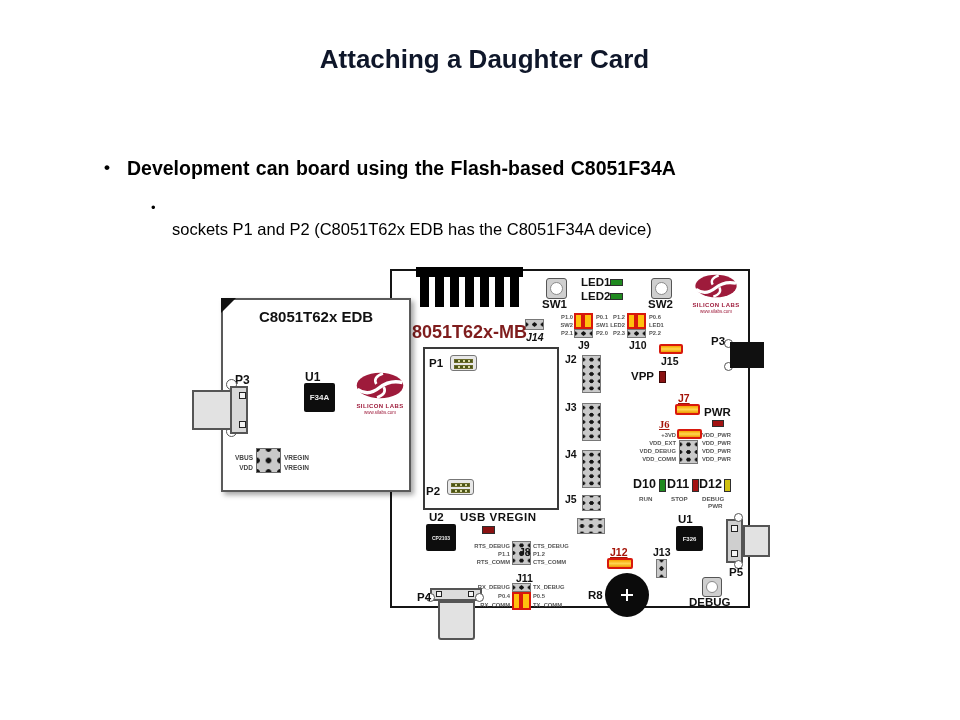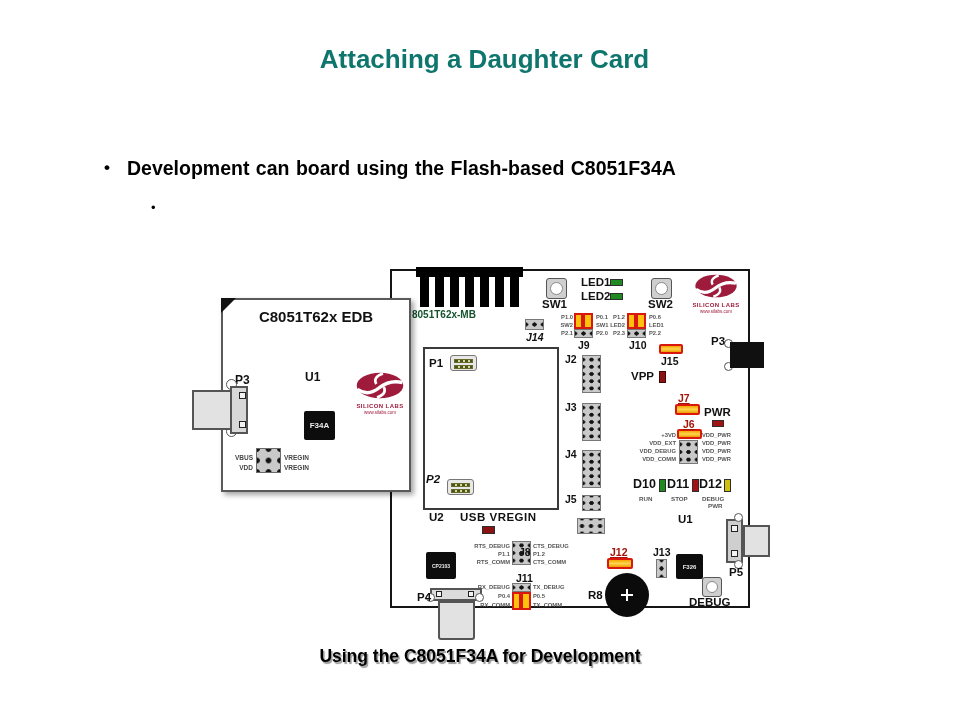--- a/index.html
+++ b/index.html
@@ -1,19 +1,19 @@
 <!DOCTYPE html>
 <html><head>
 <meta charset="utf-8">
 <style>
   html,body{margin:0;padding:0;background:#fff;}
   #slide{position:relative;width:960px;height:720px;background:#fff;overflow:hidden;
          font-family:"Liberation Sans",sans-serif;}
   .title{position:absolute;left:0;right:0;top:44px;text-align:center;
-         font:bold 26px "Liberation Sans",sans-serif;color:#0f766e;padding-left:9px;}
+         font:bold 26px "Liberation Sans",sans-serif;color:#0f172a;padding-left:9px;}
   .b1dot{position:absolute;left:104px;top:158px;font:bold 17px "Liberation Sans",sans-serif;}
   .b1{position:absolute;left:127px;top:157px;font:bold 19.5px "Liberation Sans",sans-serif;color:#000;word-spacing:1px;}
   .b2dot{position:absolute;left:151px;top:200px;font:13px "Liberation Sans",sans-serif;}
   .b2a{position:absolute;left:172px;top:198px;font:16.5px "Liberation Sans",sans-serif;color:#000;word-spacing:3.5px;}
   .b2b{position:absolute;left:172px;top:220px;font:16.5px "Liberation Sans",sans-serif;color:#000;}
   .caption{position:absolute;left:0;right:0;top:646px;text-align:center;
            font:bold 17.5px "Liberation Sans",sans-serif;color:#000;
            text-shadow:1.5px 1.5px 1px #9a9a9a;}
 
   .fig{position:absolute;left:190px;top:262px;width:592px;height:398px;}
@@ -40,21 +40,21 @@
        background-image:radial-gradient(circle,#141414 2.6px,rgba(0,0,0,0) 3px);
        background-size:11.5px 11.5px;background-position:50% 50%;z-index:6;}
   .jmp-h{position:absolute;border:2.5px solid #d8180c;border-radius:2px;box-sizing:border-box;
          background:linear-gradient(#f5a500,#ffd54f 50%,#ef9c00);z-index:3;}
   .jmp-v2{position:absolute;border:2px solid #d8180c;box-sizing:border-box;z-index:3;
          background:linear-gradient(90deg,#ffc10e 0 36%,#d8180c 36% 62%,#ffc10e 62% 100%);}
   .led{position:absolute;border:1px solid #2e2e2e;box-sizing:border-box;z-index:3;}
   .btn{position:absolute;background:#cfcfcf;border:1px solid #555;border-radius:3px;z-index:3;}
   .btn::after{content:"";position:absolute;inset:3px;background:#fff;border:1px solid #8a8a8a;border-radius:50%;}
   .chip{position:absolute;background:#0d0d0d;color:#ececec;display:flex;align-items:center;justify-content:center;
-        font:bold 6px "Liberation Sans",sans-serif;border-radius:2px;z-index:6;text-align:right;margin-top:28px;}
+        font:bold 6px "Liberation Sans",sans-serif;border-radius:2px;z-index:6;text-align:right;}
   .circ{position:absolute;background:#fff;border:1.5px solid #555;border-radius:50%;box-sizing:border-box;z-index:3;}
   .usb{position:absolute;background:#e2e2e2;border:2px solid #555;box-sizing:border-box;z-index:2;}
   .sqpin{position:absolute;background:#f2f2f2;border:1.5px solid #222;box-sizing:border-box;z-index:7;}
   .pport{position:absolute;background:#e8e8e8;border:1.5px solid #777;border-radius:3px;box-sizing:border-box;z-index:3;}
   .pstrip{position:absolute;height:4px;border:1px solid #6a6a2a;box-sizing:border-box;
           background:repeating-linear-gradient(90deg,#4a5518 0 3px,#d8d8a0 3px 5px);}
   .comb-bar{position:absolute;left:226px;top:5px;width:107px;height:10px;background:#000;z-index:2;}
   .comb{position:absolute;left:230px;top:15px;width:99px;height:30px;z-index:2;
         background:repeating-linear-gradient(90deg,#000 0 9px,rgba(0,0,0,0) 9px 15px);}
   .pot{position:absolute;left:415px;top:311px;width:44px;height:44px;background:#0b0b0b;border-radius:50%;z-index:3;}
@@ -77,28 +77,28 @@
     </symbol>
   </defs>
 </svg>
 
 <div id="slide">
 
   <div class="title">Attaching a Daughter Card</div>
   <span class="b1dot">•</span>
   <div class="b1">Development can board using the Flash-based C8051F34A</div>
   <span class="b2dot">•</span>
-  <div class="caption">Using the C8051F34A for Development</div>
+  <div class="b2b">sockets P1 and P2 (C8051T62x EDB has the C8051F34A device)</div>
 
   <div class="fig">
 
     <div class="mb"></div>
     <div class="comb-bar"></div>
     <div class="comb"></div>
-    <div class="lbl" style="left:222px;top:47px;font-size:10px;color:#14532d;">8051T62x-MB</div>
+    <div class="lbl" style="left:222px;top:65px;font-size:18px;color:#7f1d1d;">8051T62x-MB</div>
 
     <div class="btn" style="left:356px;top:16px;width:19px;height:19px;"></div>
     <div class="lbl big" style="left:352px;top:37px;">SW1</div>
     <div class="lbl big" style="left:391px;top:15px;">LED1</div>
     <div class="led" style="left:420px;top:17px;width:13px;height:7px;background:#1f8a1f;"></div>
     <div class="lbl big" style="left:391px;top:29px;">LED2</div>
     <div class="led" style="left:420px;top:31px;width:13px;height:7px;background:#1f8a1f;"></div>
     <div class="btn" style="left:461px;top:16px;width:19px;height:19px;"></div>
     <div class="lbl big" style="left:458px;top:37px;">SW2</div>
 
@@ -139,21 +139,21 @@
     <div class="circ" style="left:534px;top:77px;width:9px;height:9px;"></div>
     <div class="circ" style="left:534px;top:100px;width:9px;height:9px;"></div>
     <div class="blkconn" style="left:540px;top:80px;width:34px;height:26px;"></div>
 
     <div class="inner"></div>
     <div class="lbl big" style="left:239px;top:96px;">P1</div>
     <div class="pport" style="left:260px;top:93px;width:27px;height:16px;">
       <div class="pstrip" style="left:3px;top:2.5px;width:19px;"></div>
       <div class="pstrip" style="left:3px;top:8.5px;width:19px;"></div>
     </div>
-    <div class="lbl big" style="left:236px;top:212px;font-style:italic;">P2</div>
+    <div class="lbl big" style="left:236px;top:224px;">P2</div>
     <div class="pport" style="left:257px;top:217px;width:27px;height:16px;">
       <div class="pstrip" style="left:3px;top:2.5px;width:19px;"></div>
       <div class="pstrip" style="left:3px;top:8.5px;width:19px;"></div>
     </div>
 
     <div class="lbl" style="left:375px;top:92px;">J2</div>
     <div class="hdr" style="left:392px;top:93px;width:19px;height:38px;"></div>
     <div class="lbl" style="left:375px;top:140px;">J3</div>
     <div class="hdr" style="left:392px;top:141px;width:19px;height:38px;"></div>
     <div class="lbl" style="left:375px;top:187px;">J4</div>
@@ -162,21 +162,21 @@
     <div class="hdr" style="left:392px;top:233px;width:19px;height:16px;background-size:8.5px 7.5px;"></div>
     <div class="hdr" style="left:387px;top:256px;width:28px;height:16px;background-size:9px 7.5px;"></div>
 
     <div class="lbl big" style="left:441px;top:109px;">VPP</div>
     <div class="led" style="left:469px;top:109px;width:7px;height:12px;background:#8a1212;border-color:#3f0606;"></div>
 
     <div class="lbl red" style="left:488px;top:131px;">J7</div>
     <div class="jmp-h" style="left:485px;top:142px;width:25px;height:11px;"></div>
     <div class="lbl big" style="left:514px;top:145px;">PWR</div>
     <div class="led" style="left:522px;top:158px;width:12px;height:7px;background:#a31212;"></div>
-    <div class="lbl red" style="left:493px;top:157px;">J6</div>
+    <div class="lbl red" style="left:469px;top:157px;font-family:Liberation Serif, serif;">J6</div>
     <div class="jmp-h" style="left:487px;top:167px;width:25px;height:10px;"></div>
     <div class="hdr" style="left:489px;top:178px;width:19px;height:24px;background-size:8.5px 7.6px;"></div>
     <div class="tiny r" style="left:445px;top:170px;width:41px;">+3VD</div>
     <div class="tiny r" style="left:445px;top:178px;width:41px;">VDD_EXT</div>
     <div class="tiny r" style="left:445px;top:186px;width:41px;">VDD_DEBUG</div>
     <div class="tiny r" style="left:445px;top:194px;width:41px;">VDD_COMM</div>
     <div class="tiny" style="left:512px;top:170px;">VDD_PWR</div>
     <div class="tiny" style="left:512px;top:178px;">VDD_PWR</div>
     <div class="tiny" style="left:512px;top:186px;">VDD_PWR</div>
     <div class="tiny" style="left:512px;top:194px;">VDD_PWR</div>

